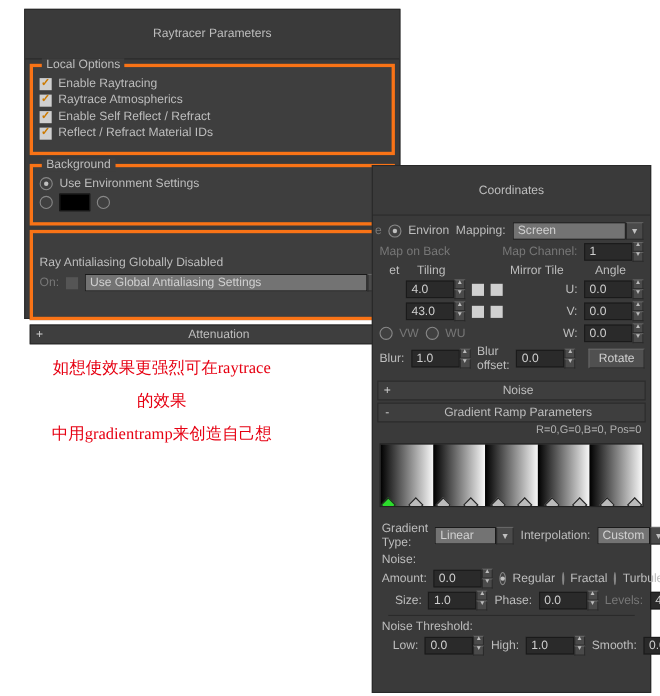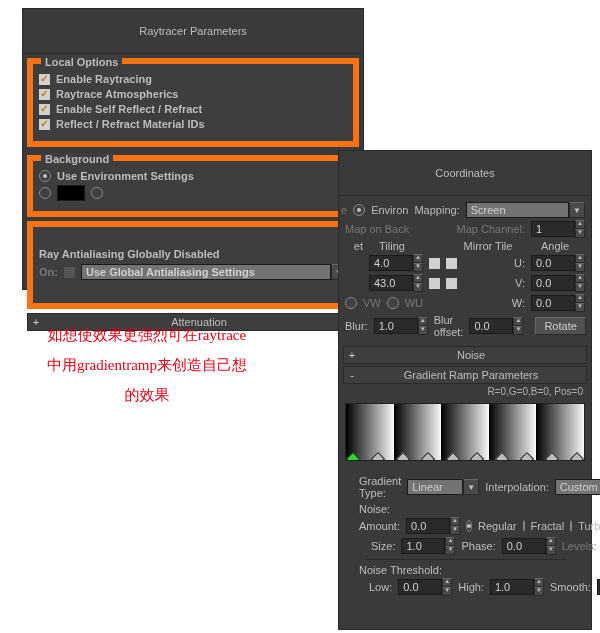--- a/index.html
+++ b/index.html
@@ -9,21 +9,21 @@
     height: 633px;
     background: #fff;
     font-family: "Tahoma", "Arial", sans-serif;
     font-size: 11px;
     color: #c0c0c0;
     position: relative;
     overflow: hidden;
   }
   .panel { background:#3a3a3a; border:1px solid #292929; position:absolute; }
   .title-bar { text-align:center; color:#bdbdbd; font-size:11px; padding:16px 0; border-bottom:1px solid #2a2a2a; background:#3a3a3a;}
-  .grp { border:6px solid #f97316; margin:4px; padding:6px 6px 8px 6px; position:relative; background:#3e3e3e;font-weight:bold;}
+  .grp { border:3px solid #f97316; margin:4px; padding:6px 6px 8px 6px; position:relative; background:#3e3e3e;}
   .grp-title { position:absolute; top:-8px; left:8px; background:#3e3e3e; padding:0 4px; color:#bdbdbd; font-size:11px;}
   .blue-check { display:flex; align-items:center; gap:6px; margin:3px 0;}
   .cb { width:11px; height:11px; background:#d0d0d0; display:inline-flex; align-items:center; justify-content:center; color:#000; font-size:9px; line-height:1; }
   .cb.checked::after { content:"✓"; color:#cc7a00; font-weight:bold; font-size:10px;}
   .radio { width:10px; height:10px; border:1px solid #888; border-radius:50%; display:inline-flex; align-items:center; justify-content:center; background:#404040;}
   .radio.sel::after { content:""; width:4px; height:4px; border-radius:50%; background:#c0c0c0;}
   .btn { background:#505050; border:1px solid #2a2a2a; border-top-color:#666; border-left-color:#666; color:#d0d0d0; padding:2px 8px; font-size:11px; cursor:pointer; text-align:center;}
   .spinner { display:flex; align-items:center; }
   .spinner .val { background:#2a2a2a; border:1px solid #1a1a1a; color:#d0d0d0; padding:1px 4px; width:34px; font-size:11px; text-align:left;}
   .spinner .arrows { width:10px; display:flex; flex-direction:column;}
@@ -98,22 +98,22 @@
     </div>
   </div>
   <div class="expand-bar">
     <span class="pm">+</span>
     <span class="et">Attenuation</span>
   </div>
 </div>
 
 <div class="annotation" style="left:22px; top:320px; width:250px; text-align:center;">
   <div>如想使效果更强烈可在raytrace</div>
+  <div>的效果</div>
   <div>中用gradientramp来创造自己想</div>
-  <div>的效果</div>
 </div>
 
 <div class="panel" style="left:338px; top:150px; width:252px; height:478px;">
 
   <div class="title-bar">Coordinates</div>
 
   <div style="padding:4px 6px;">
     <div class="row">
       <span class="lbl dim" style="margin-left:-4px;">e</span>
       <span class="radio sel"></span>
@@ -248,21 +248,21 @@
       <div class="gm"></div>
       <div class="gm"></div>
       <div class="gm"></div>
       <div class="gm"></div>
       <div class="gm"></div>
       <div class="gm"></div>
       <div class="gm"></div>
     </div>
   </div>
 
-  <div style="padding:6px 20px;">
+  <div style="padding:6px 8px;">
     <div class="row">
       <span class="lbl">Gradient Type:</span>
       <div class="dropdown">
           <div class="dval" style="width:46px;">Linear</div>
           <div class="darrow">▼</div>
         </div>
       <span class="lbl">Interpolation:</span>
       <div class="dropdown" style="flex:1;">
           <div class="dval" style="flex:1;">Custom</div>
           <div class="darrow">▼</div>

